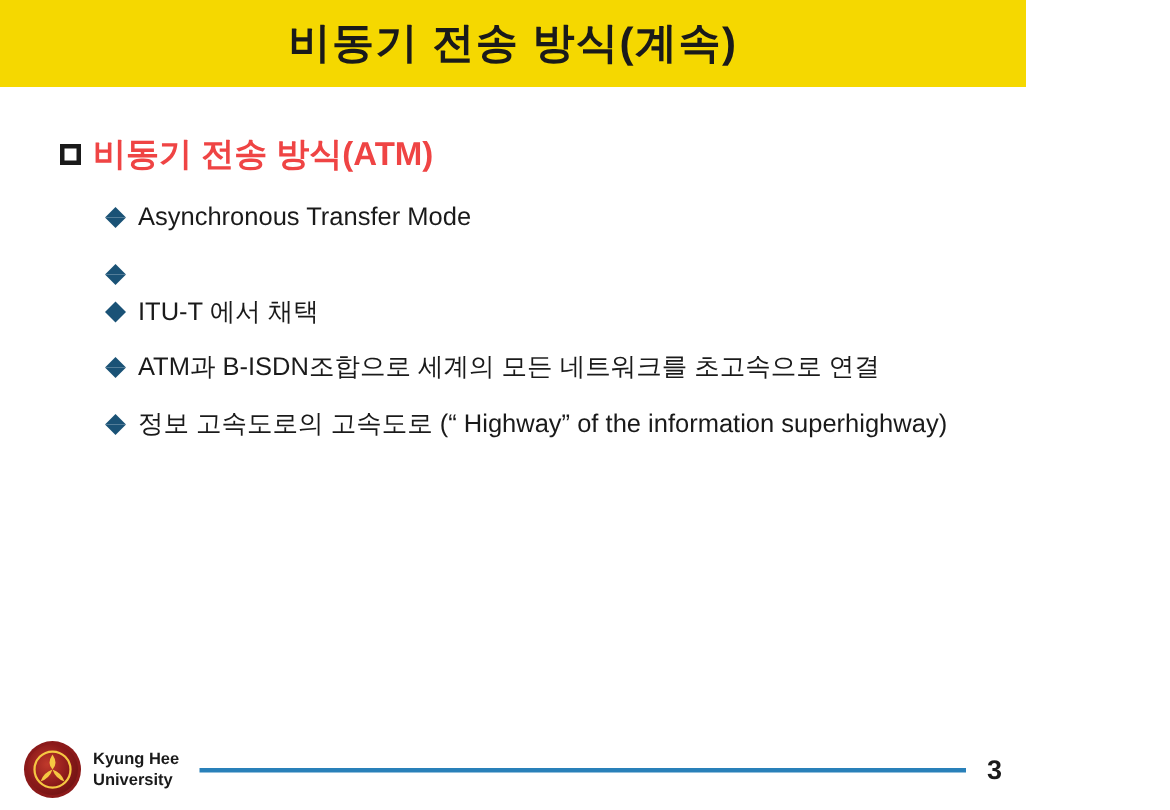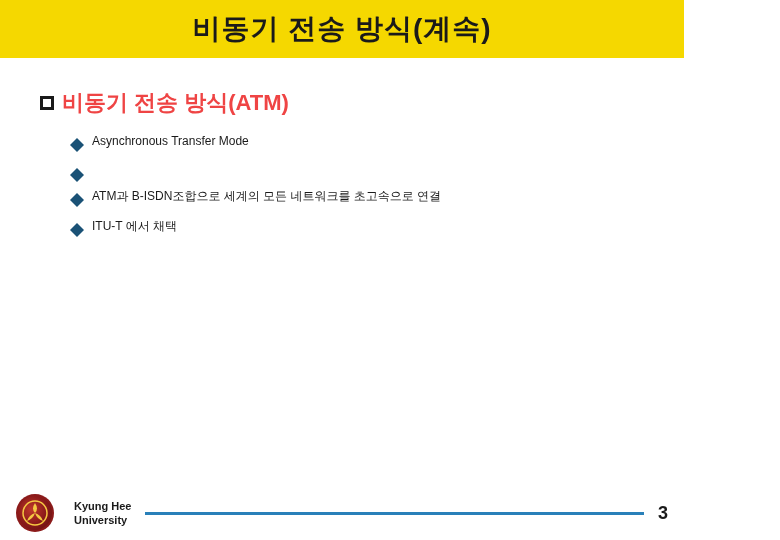--- a/index.html
+++ b/index.html
@@ -105,21 +105,21 @@
       height: 0;
       border-left: 7px solid transparent;
       border-right: 7px solid transparent;
       border-top: 7px solid #1a5276;
       position: absolute;
       top: 7px;
       left: -7px;
     }
 
     .sub-bullet-text {
-      font-size: 12px;
+      font-size: 17px;
       color: #1a1a1a;
       line-height: 1.5;
     }
 
     
     .footer {
       position: absolute;
       bottom: 0;
       left: 0;
       right: 0;
@@ -164,21 +164,20 @@
     .logo-text-block {
       display: flex;
       flex-direction: column;
     }
 
     .logo-name {
       font-size: 11px;
       font-weight: bold;
       color: #1a1a1a;
       line-height: 1.3;
-      margin-left: 12px;
     }
 
     .footer-line {
       flex: 1;
       height: 3px;
       background: #2980b9;
       margin: 0 14px;
     }
 
     .page-number {
@@ -209,28 +208,32 @@
         <div class="diamond-icon"></div>
         <span class="sub-bullet-text">Asynchronous Transfer Mode</span>
       </div>
 
       <div class="sub-bullet">
         <div class="diamond-icon"></div>
       </div>
 
       <div class="sub-bullet">
         <div class="diamond-icon"></div>
+        <span class="sub-bullet-text">ITU-T 에서 채택</span>
+      </div>
+
+      <div class="sub-bullet">
+        <div class="diamond-icon"></div>
         <span class="sub-bullet-text">ATM과 B-ISDN조합으로 세계의 모든 네트워크를 초고속으로 연결</span>
       </div>
 
       <div class="sub-bullet">
         <div class="diamond-icon"></div>
-        <span class="sub-bullet-text">ITU-T 에서 채택</span>
-      </div>
-
+        <span class="sub-bullet-text">정보 고속도로의 고속도로 (“ Highway” of the information superhighway)</span>
+      </div>
 
     </div>
   </div>
 
   <div class="footer">
     <div class="footer-logo">
       <div class="logo-emblem">
         <div class="logo-emblem-inner">
           <svg width="28" height="28" viewBox="0 0 28 28">
             <circle cx="14" cy="14" r="12" fill="none" stroke="#f5c842" stroke-width="1.5"></circle>

